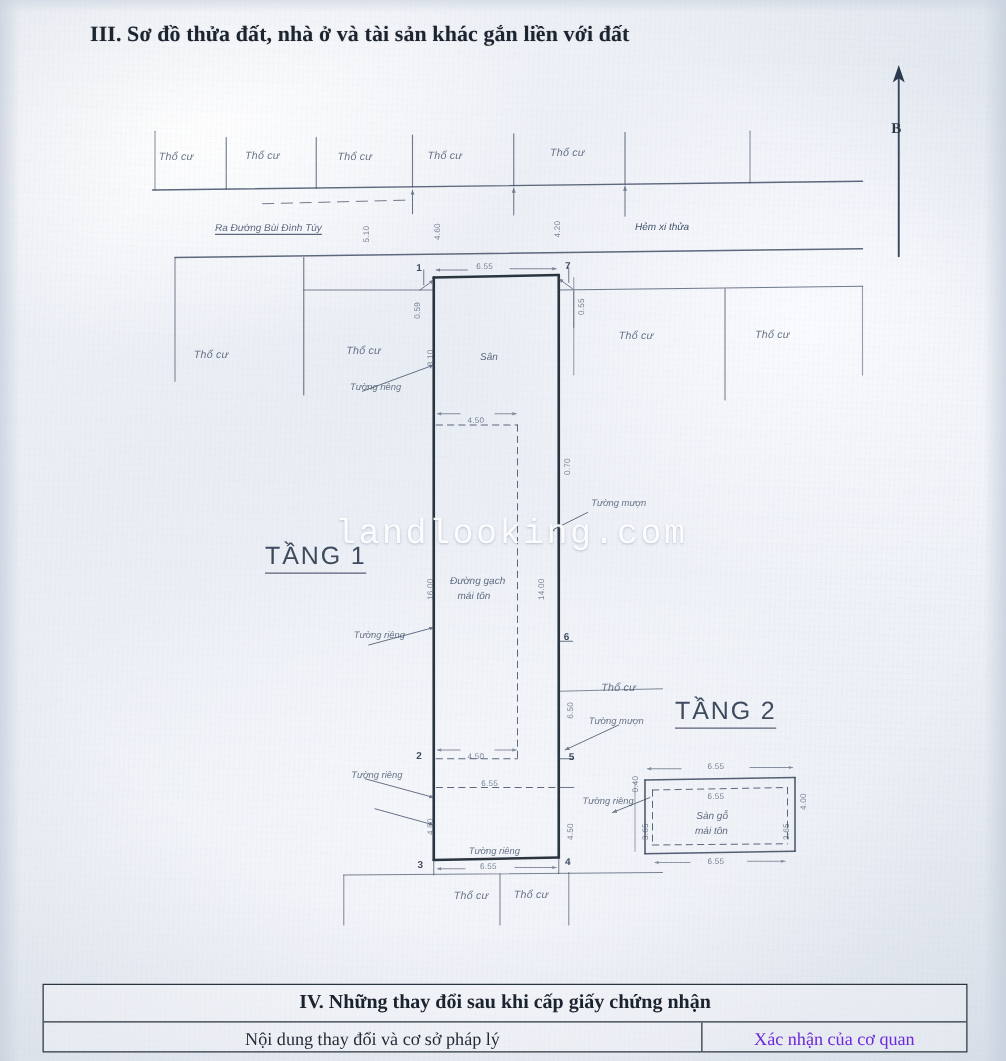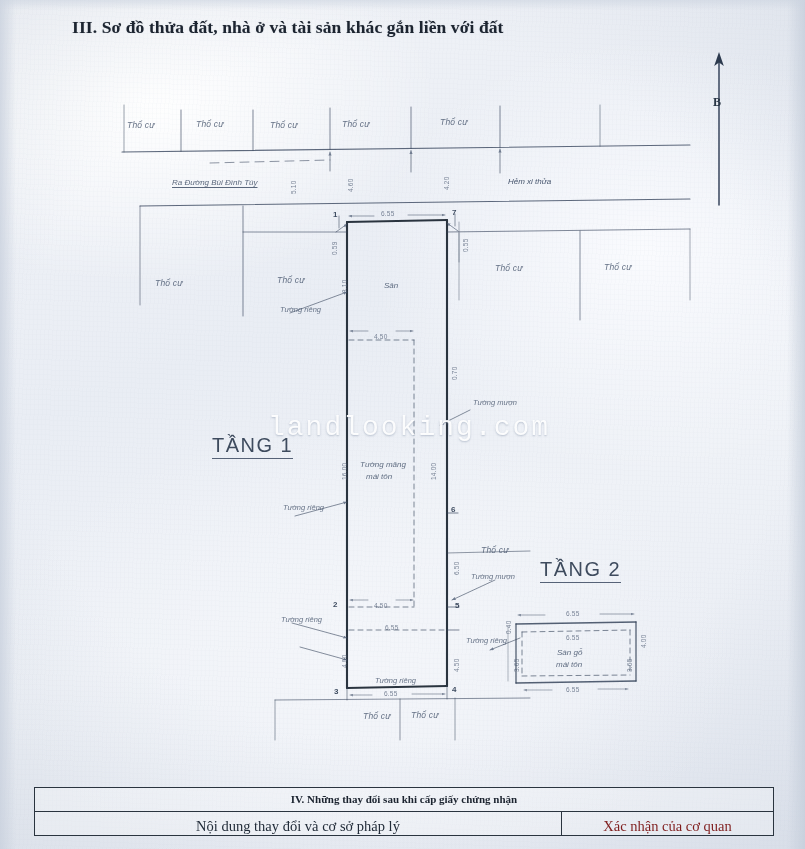--- a/index.html
+++ b/index.html
@@ -59,26 +59,26 @@
     color:rgba(255,255,255,.93);letter-spacing:2px;
     text-shadow:0 1px 2px rgba(120,135,160,.45);
     pointer-events:none;
   }
 
   #sec4{
     position:absolute;left:34px;top:787px;width:738px;
     border:1.6px solid #2a3banana;border:1.6px solid #2a343f;background:rgba(255,255,255,.28);
   }
   #sec4 .h{
-    text-align:center;font-size:11px;font-weight:bold;color:#1b232f;
+    text-align:center;font-size:16px;font-weight:bold;color:#1b232f;
     padding:5px 0 6px;border-bottom:1.4px solid #2a343f;
   }
   #sec4 .row{display:flex;}
   #sec4 .c1{flex:0 0 526px;border-right:1.4px solid #2a343f;padding:6px 0 0;text-align:center;font-size:14.5px;color:#222c39;}
-  #sec4 .c2{flex:1;padding:6px 0 0;text-align:center;font-size:14.5px;color:#7f1d1d;}
+  #sec4 .c2{flex:1;padding:6px 0 0;text-align:center;font-size:14.5px;color:#6d28d9;}
 </style>
 </head>
 <body>
 
 <div id="paper"></div>
 <div id="grain"></div>
 <div id="vign"></div>
 <div id="edgeL"></div>
 <div id="edgeR"></div>
 <div id="edgeT"></div>
@@ -235,21 +235,21 @@
 <div class="lbl dim dimv" style="left:430px;top:480px;">14.00</div>
 <div class="lbl dim dimv" style="left:451px;top:380px;">0.70</div>
 <div class="lbl dim" style="left:374px;top:602px;">4.50</div>
 <div class="lbl dim" style="left:385px;top:624px;">6.55</div>
 <div class="lbl dim" style="left:384px;top:690px;">6.55</div>
 <div class="lbl dim dimv" style="left:341px;top:668px;">4.00</div>
 <div class="lbl dim dimv" style="left:453px;top:672px;">4.50</div>
 <div class="lbl dim dimv" style="left:453px;top:575px;">6.50</div>
 
 <div class="lbl room" style="left:384px;top:281px;">Sân</div>
-<div class="lbl room" style="left:360px;top:460px;">Tường măng</div>
+<div class="lbl room" style="left:360px;top:460px;">Đường gạch</div>
 <div class="lbl room" style="left:366px;top:472px;">mái tôn</div>
 
 <div class="lbl thocu" style="left:155px;top:278px;">Thổ cư</div>
 <div class="lbl thocu" style="left:277px;top:275px;">Thổ cư</div>
 <div class="lbl thocu" style="left:495px;top:263px;">Thổ cư</div>
 <div class="lbl thocu" style="left:604px;top:262px;">Thổ cư</div>
 <div class="lbl thocu" style="left:481px;top:545px;">Thổ cư</div>
 <div class="lbl thocu" style="left:363px;top:711px;">Thổ cư</div>
 <div class="lbl thocu" style="left:411px;top:710px;">Thổ cư</div>
 

